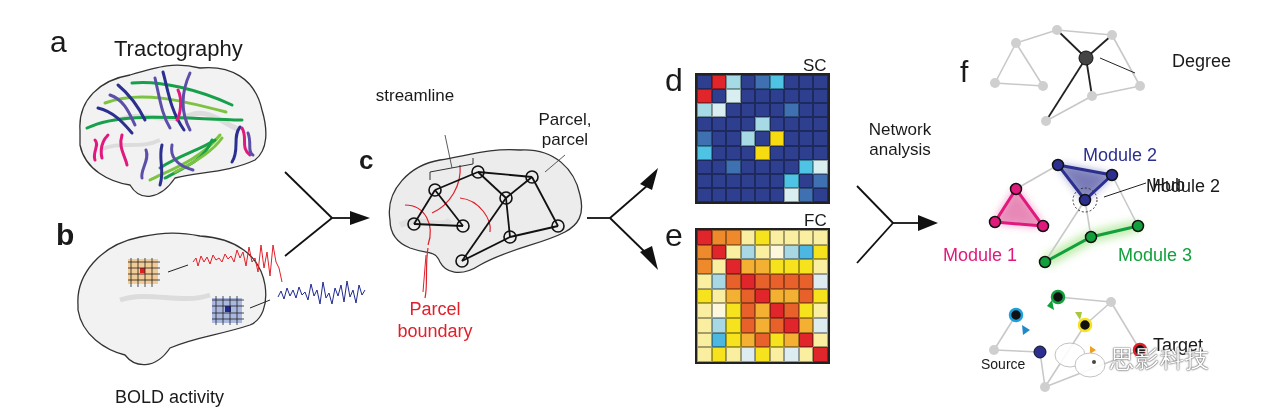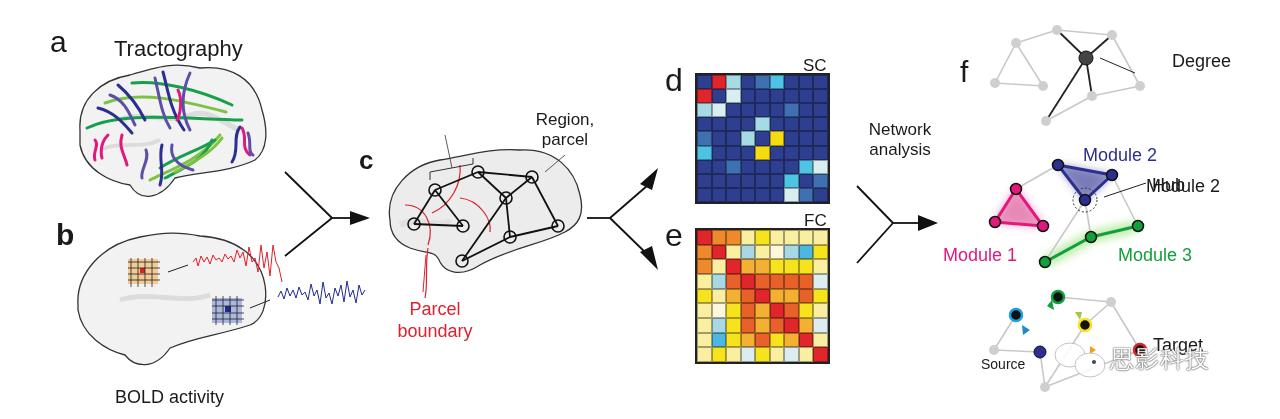--- a/index.html
+++ b/index.html
@@ -19,23 +19,24 @@
 </head>
 <body>
 
 <div class="lbl panel-letter" style="left:50px;top:25px;">a</div>
 <div class="lbl txt" style="left:114px;top:36px;font-size:22px;">Tractography</div>
 <div class="lbl panel-letter" style="left:56px;top:218px;font-weight:bold;">b</div>
 <div class="lbl txt" style="left:115px;top:387px;font-size:18px;">BOLD activity</div>
 
 <div class="lbl panel-letter" style="left:359px;top:145px;font-size:26px;font-weight:bold;">c</div>
 <div class="lbl txt center" style="left:335px;top:86px;width:160px;line-height:20px;">
+  <div>streamline</div>
 </div>
 <div class="lbl txt center" style="left:525px;top:110px;width:80px;line-height:20px;">
-  <div>Region,</div>
+  <div>Parcel,</div>
   <div>parcel</div>
 </div>
 <div class="lbl txt center" style="left:385px;top:298px;width:100px;line-height:22px;color:#e0202a;font-size:18px;">
   <div>Parcel</div>
   <div>boundary</div>
 </div>
 
 <div class="lbl panel-letter" style="left:665px;top:62px;font-size:32px;">d</div>
 <div class="lbl txt" style="left:803px;top:56px;">SC</div>
 <div class="lbl panel-letter" style="left:665px;top:217px;font-size:32px;">e</div>

